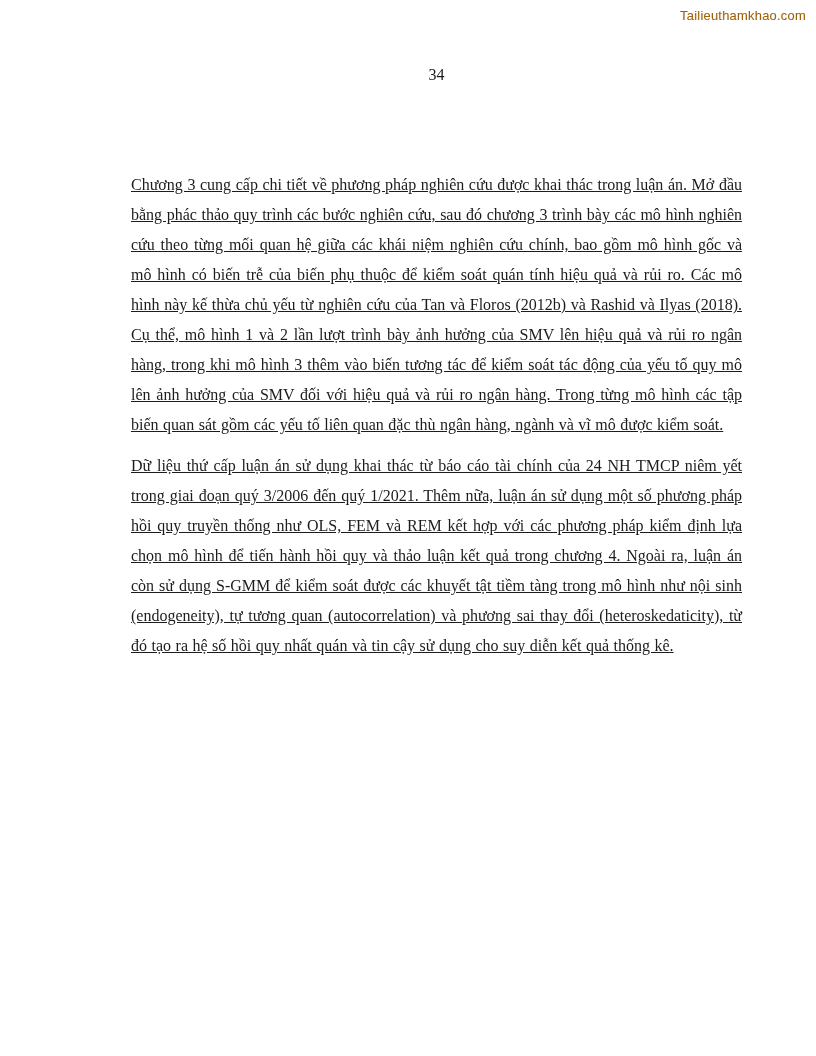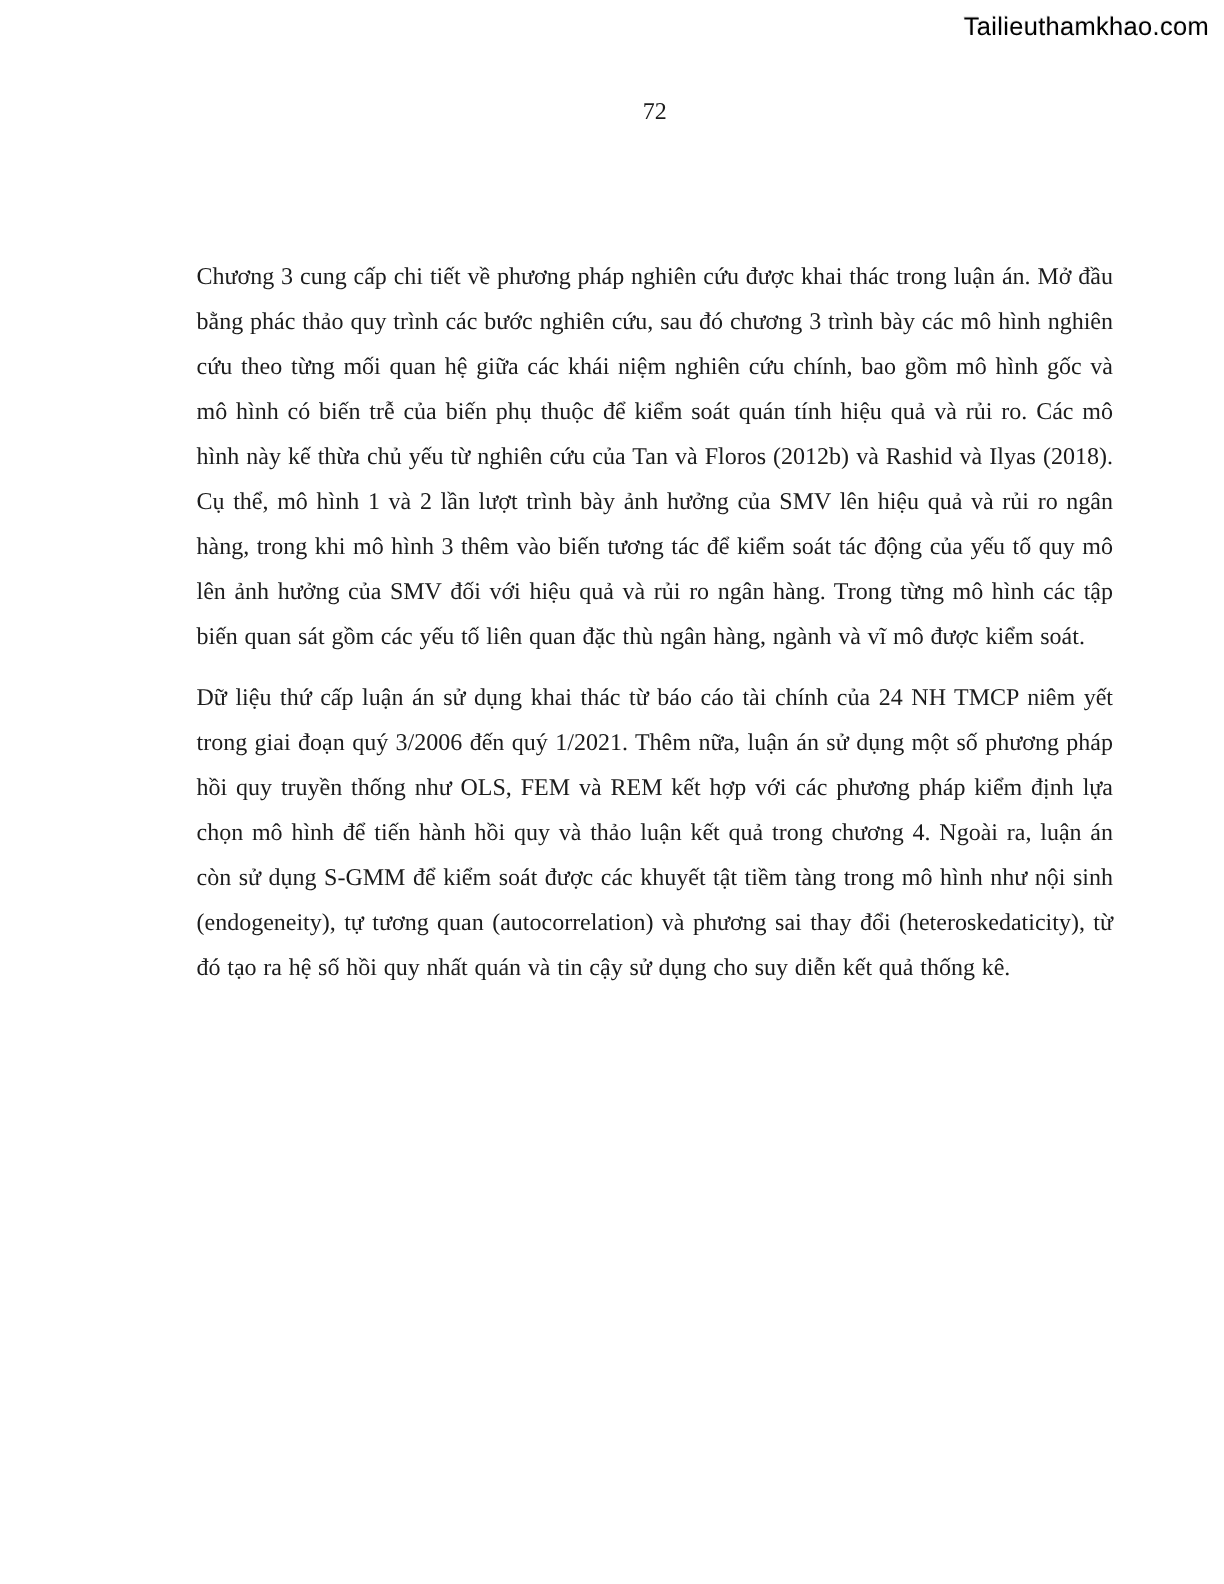--- a/index.html
+++ b/index.html
@@ -11,22 +11,22 @@
     background: #ffffff;
     overflow: hidden;
     font-family: "Liberation Serif", serif;
     color: #1c1c1c;
   }
   .watermark {
     position: absolute;
     top: 8px;
     right: 10px;
     font-family: "Liberation Sans", sans-serif;
-    font-size: 17px;
-    color: #000000;
+    font-size: 13px;
+    color: #a16207;
     text-shadow: 1px 1px 1px rgba(255,255,255,0.9), -0.5px -0.5px 0 rgba(160,160,160,0.35);
     letter-spacing: 0.2px;
   }
   .page-number {
     position: absolute;
     top: 66px;
     left: 131px;
     width: 611px;
     text-align: center;
     font-size: 16px;
@@ -46,30 +46,31 @@
     top: 170px;
     left: 131px;
     width: 611px;
     font-size: 16px;
     line-height: 30px;
     text-align: justify;
   }
   .content p {
     margin-bottom: 11px;
     word-spacing: 0.5px;
+    text-decoration: underline;
   }
 </style>
 </head>
 <body>
 
 <div class="page">
 
   <div class="watermark">Tailieuthamkhao.com</div>
 
-  <div class="page-number">72</div>
+  <div class="page-number">34</div>
 
 
   <div class="content">
     <p>Chương 3 cung cấp chi tiết về phương pháp nghiên cứu được khai thác trong luận án. Mở đầu bằng phác thảo quy trình các bước nghiên cứu, sau đó chương 3 trình bày các mô hình nghiên cứu theo từng mối quan hệ giữa các khái niệm nghiên cứu chính, bao gồm mô hình gốc và mô hình có biến trễ của biến phụ thuộc để kiểm soát quán tính hiệu quả và rủi ro. Các mô hình này kế thừa chủ yếu từ nghiên cứu của Tan và Floros (2012b) và Rashid và Ilyas (2018). Cụ thể, mô hình 1 và 2 lần lượt trình bày ảnh hưởng của SMV lên hiệu quả và rủi ro ngân hàng, trong khi mô hình 3 thêm vào biến tương tác để kiểm soát tác động của yếu tố quy mô lên ảnh hưởng của SMV đối với hiệu quả và rủi ro ngân hàng. Trong từng mô hình các tập biến quan sát gồm các yếu tố liên quan đặc thù ngân hàng, ngành và vĩ mô được kiểm soát.</p>
     <p>Dữ liệu thứ cấp luận án sử dụng khai thác từ báo cáo tài chính của 24 NH TMCP niêm yết trong giai đoạn quý 3/2006 đến quý 1/2021. Thêm nữa, luận án sử dụng một số phương pháp hồi quy truyền thống như OLS, FEM và REM kết hợp với các phương pháp kiểm định lựa chọn mô hình để tiến hành hồi quy và thảo luận kết quả trong chương 4. Ngoài ra, luận án còn sử dụng S-GMM để kiểm soát được các khuyết tật tiềm tàng trong mô hình như nội sinh (endogeneity), tự tương quan (autocorrelation) và phương sai thay đổi (heteroskedaticity), từ đó tạo ra hệ số hồi quy nhất quán và tin cậy sử dụng cho suy diễn kết quả thống kê.</p>
   </div>
 
 </div>
 
 </body></html>

